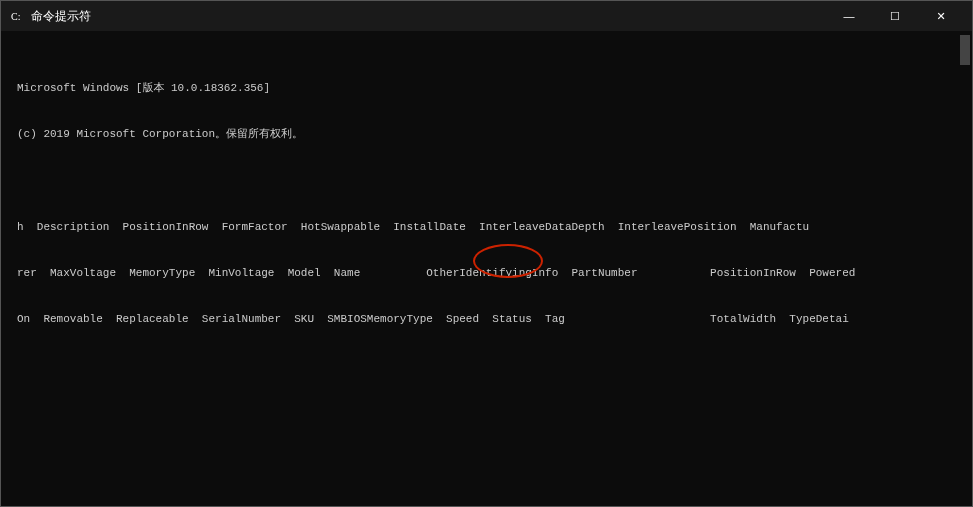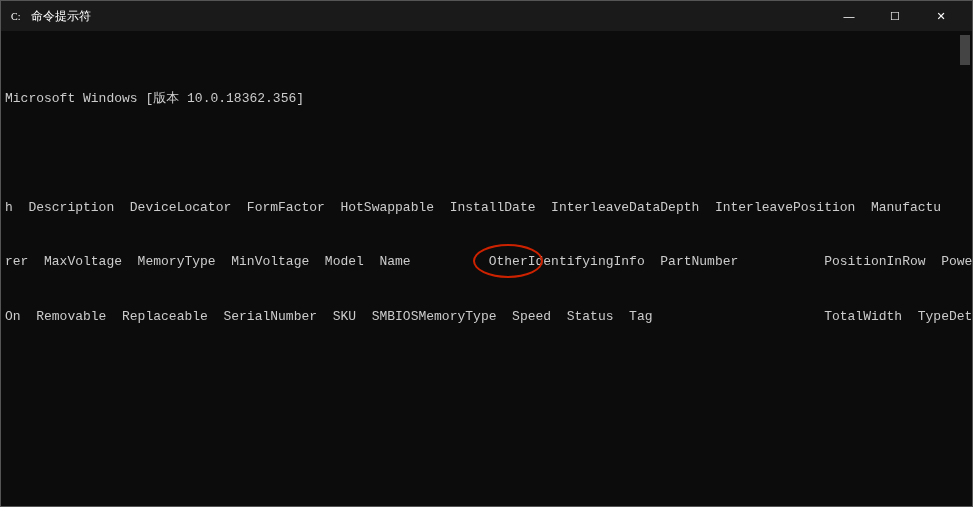--- a/index.html
+++ b/index.html
@@ -65,23 +65,23 @@
       font-size: 11px;
       cursor: pointer;
       background: transparent;
       border: none;
     }
 
     .terminal-body {
       flex: 1;
       background: #0c0c0c;
       color: #cccccc;
-      font-size: 13px;
+      font-size: 11px;
       line-height: 1.4;
-      padding: 4px 4px;
+      padding: 4px 16px;
       overflow: hidden;
       position: relative;
       font-family: 'Consolas', 'Courier New', monospace;
       white-space: pre;
     }
 
     .scrollbar {
       position: absolute;
       right: 2px;
       top: 4px;
@@ -124,22 +124,23 @@
     <div class="title-bar-buttons">
       <button class="title-btn">—</button>
       <button class="title-btn">☐</button>
       <button class="title-btn close">✕</button>
     </div>
   </div>
 
   <div class="terminal-body">
     <div class="scrollbar"></div>
     <span class="line">Microsoft Windows [版本 10.0.18362.356]</span>
+    <span class="line">(c) 2019 Microsoft Corporation。保留所有权利。</span>
     <span class="line"> </span>
-    <span class="line">h  Description  DeviceLocator  FormFactor  HotSwappable  InstallDate  InterleaveDataDepth  InterleavePosition  Manufactu</span>
+    <span class="line">h  Description  PositionInRow  FormFactor  HotSwappable  InstallDate  InterleaveDataDepth  InterleavePosition  Manufactu</span>
     <span class="line">rer  MaxVoltage  MemoryType  MinVoltage  Model  Name          OtherIdentifyingInfo  PartNumber           PositionInRow  Powered</span>
     <span class="line">On  Removable  Replaceable  SerialNumber  SKU  SMBIOSMemoryType  Speed  Status  Tag                      TotalWidth  TypeDetai</span>
     
     
     
     
     
     
     
     

